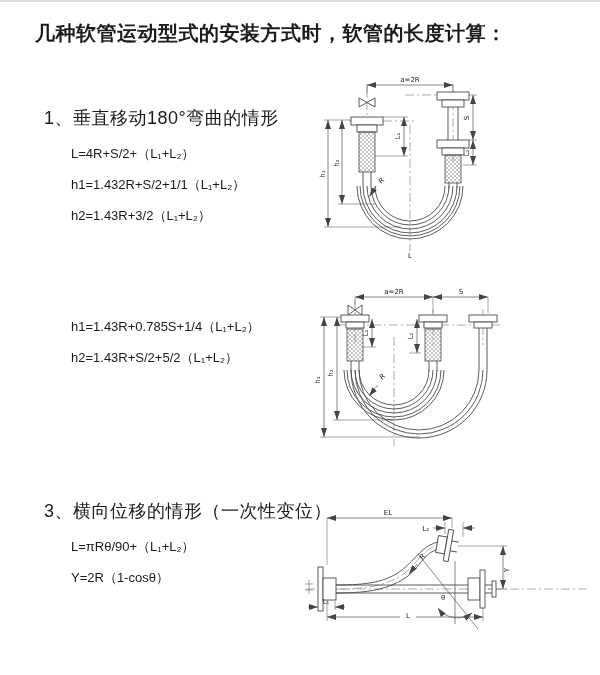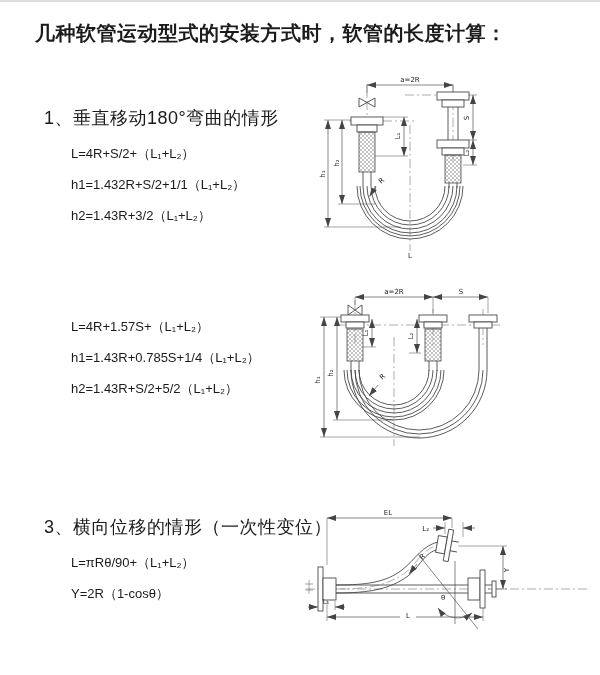--- a/index.html
+++ b/index.html
@@ -102,21 +102,20 @@
       <text x="95" y="66" text-anchor="middle" transform="rotate(-90 95 66)" font-size="6">L₁</text>
       <text x="164" y="48" text-anchor="middle" transform="rotate(-90 164 48)">S</text>
       <text x="164" y="83" text-anchor="middle" transform="rotate(-90 164 83)" font-size="6">L₂</text>
       <text x="76" y="114" font-size="8" transform="rotate(-40 76 114)">R</text>
       <text x="105" y="188" text-anchor="middle" font-size="9">L</text>
     </g>
   </svg>
 
   <section class="sec" style="top:301px">
     <div class="formulas">
-      <p>L=4R+1.57S+（L₁+L₂）</p>
       <p>h1=1.43R+0.785S+1/4（L₁+L₂）</p>
       <p>h2=1.43R+S/2+5/2（L₁+L₂）</p>
     </div>
   </section>
 
   <svg class="diag" style="left:308px;top:283px" width="290" height="165" viewBox="0 0 290 165">
     <defs>
       <marker id="ar2" markerWidth="9" markerHeight="6" refX="9" refY="3" orient="auto-start-reverse" markerUnits="userSpaceOnUse">
         <path d="M0 0 L9 3 L0 6 Z" fill="#444"></path>
       </marker>
@@ -185,21 +184,21 @@
       <text x="86" y="9" text-anchor="middle" font-size="6.5">a=2R</text>
       <text x="153" y="9" text-anchor="middle" font-size="6.5">S</text>
       <text x="12" y="95" text-anchor="middle" transform="rotate(-90 12 95)" font-size="6.5">h₁</text>
       <text x="25" y="88" text-anchor="middle" transform="rotate(-90 25 88)" font-size="6.5">h₂</text>
       <text x="60" y="48" text-anchor="middle" transform="rotate(-90 60 48)" font-size="5.5">L₁</text>
       <text x="105" y="51" text-anchor="middle" transform="rotate(-90 105 51)" font-size="5.5">L₂</text>
       <text x="74" y="95" font-size="7.5" transform="rotate(-40 74 95)">R</text>
     </g>
   </svg>
 
-  <section class="sec" style="top:513px">
+  <section class="sec" style="top:497px">
     <h2>3、横向位移的情形（一次性变位）</h2>
     <div class="formulas">
       <p>L=πRθ/90+（L₁+L₂）</p>
       <p>Y=2R（1-cosθ）</p>
     </div>
   </section>
 
   <svg class="diag" style="left:298px;top:502px" width="300" height="145" viewBox="0 0 300 145">
     <defs>
       <marker id="ar3" markerWidth="9" markerHeight="6" refX="9" refY="3" orient="auto-start-reverse" markerUnits="userSpaceOnUse">

